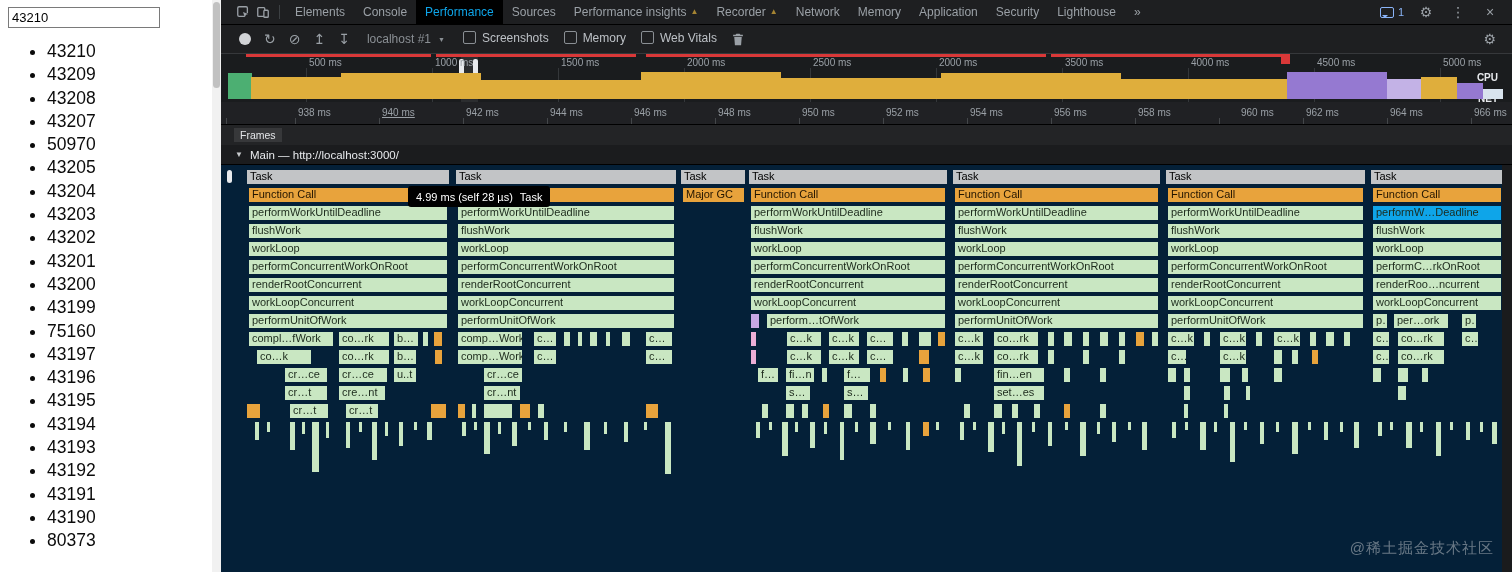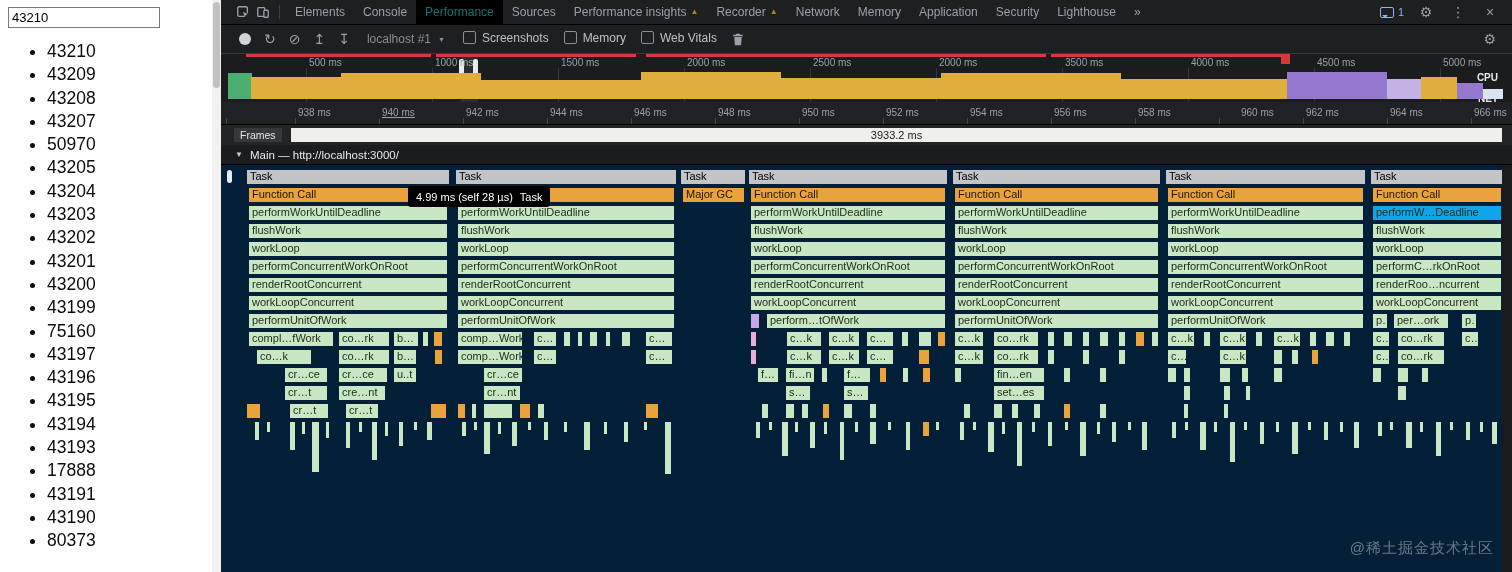--- a/index.html
+++ b/index.html
@@ -17,21 +17,21 @@
   .page-panel li{font-size:17.5px;line-height:23.3px;color:#0b0b0b;}
   .page-scrollbar{width:9px;background:#f1f1f1;position:relative;}
   .page-scrollbar .thumb{position:absolute;left:1px;top:2px;width:7px;height:86px;background:#c1c1c1;border-radius:4px;}
   
   .devtools{flex:1;min-width:0;display:flex;flex-direction:column;background:#202124;color:#bdc1c6;position:relative;}
   .tabs-bar{height:24px;display:flex;align-items:center;background:#1e1f21;border-bottom:1px solid #000;padding-left:12px;flex:none;}
   .tb-icon{display:inline-flex;align-items:center;justify-content:center;width:20px;height:20px;color:#9aa0a6;font-size:14px;}
   .vsep{width:1px;height:14px;background:#3c4043;margin:0 6px;}
   .tabs{display:flex;height:24px;}
   .tab{padding:0 9px;height:24px;line-height:24px;font-size:12px;color:#9aa0a6;display:flex;align-items:center;white-space:nowrap;}
-  .tab.active{background:#000;color:#0f766e;}
+  .tab.active{background:#000;color:#0ea5e9;}
   .warn{font-size:8px;color:#a58432;margin-left:4px;}
   .tab-right{margin-left:auto;display:flex;align-items:center;gap:12px;padding-right:12px;}
   .issues{display:inline-flex;align-items:center;gap:4px;color:#8ab4f8;font-size:11px;}
   .bub{width:12px;height:9px;border:1.5px solid #8ab4f8;border-radius:2px;display:inline-block;position:relative;}
   .bub:after{content:"";position:absolute;left:1px;bottom:-4px;border:3px solid transparent;border-top-color:#8ab4f8;}
   
   .controls{height:28px;display:flex;align-items:center;background:#1e1f21;border-bottom:1px solid #36383b;padding:0 12px;flex:none;}
   .rec{width:12px;height:12px;border-radius:50%;background:#d1d3d6;margin:0 13px 0 6px;flex:none;}
   .ctl{color:#9aa0a6;font-size:14px;margin-right:13px;display:inline-flex;align-items:center;}
   .select{display:inline-flex;align-items:center;color:#8a8f94;font-size:12px;margin:0 18px 0 4px;white-space:nowrap;}
@@ -95,21 +95,21 @@
       <li>43202</li>
       <li>43201</li>
       <li>43200</li>
       <li>43199</li>
       <li>75160</li>
       <li>43197</li>
       <li>43196</li>
       <li>43195</li>
       <li>43194</li>
       <li>43193</li>
-      <li>17888</li>
+      <li>43192</li>
       <li>43191</li>
       <li>43190</li>
       <li>80373</li>
     </ul>
 </div>
 <div class="page-scrollbar">
   <div class="thumb"></div>
 </div>
 
 <div class="devtools">
@@ -284,23 +284,20 @@
       <span class="r-tick" style="left: 1085px;">962 ms</span>
       <div class="r-line" style="left: 1082px;"></div>
       <span class="r-tick" style="left: 1169px;">964 ms</span>
       <div class="r-line" style="left: 1166px;"></div>
       <span class="r-tick" style="left: 1253px;">966 ms</span>
       <div class="r-line" style="left: 1250px;"></div>
     </div>
 
   <div class="frames-row">
     <span class="frames-chip">Frames</span>
-    <div class="frames-bar">
-      <span>3933.2 ms</span>
-    </div>
   </div>
 
   <div class="main-header">
     <span class="disc">▼</span>
     <span>Main — http://localhost:3000/</span>
   </div>
 
   <div class="flame" id="flame">
     <div class="mini-scroll"></div>
     <div class="tooltip">

